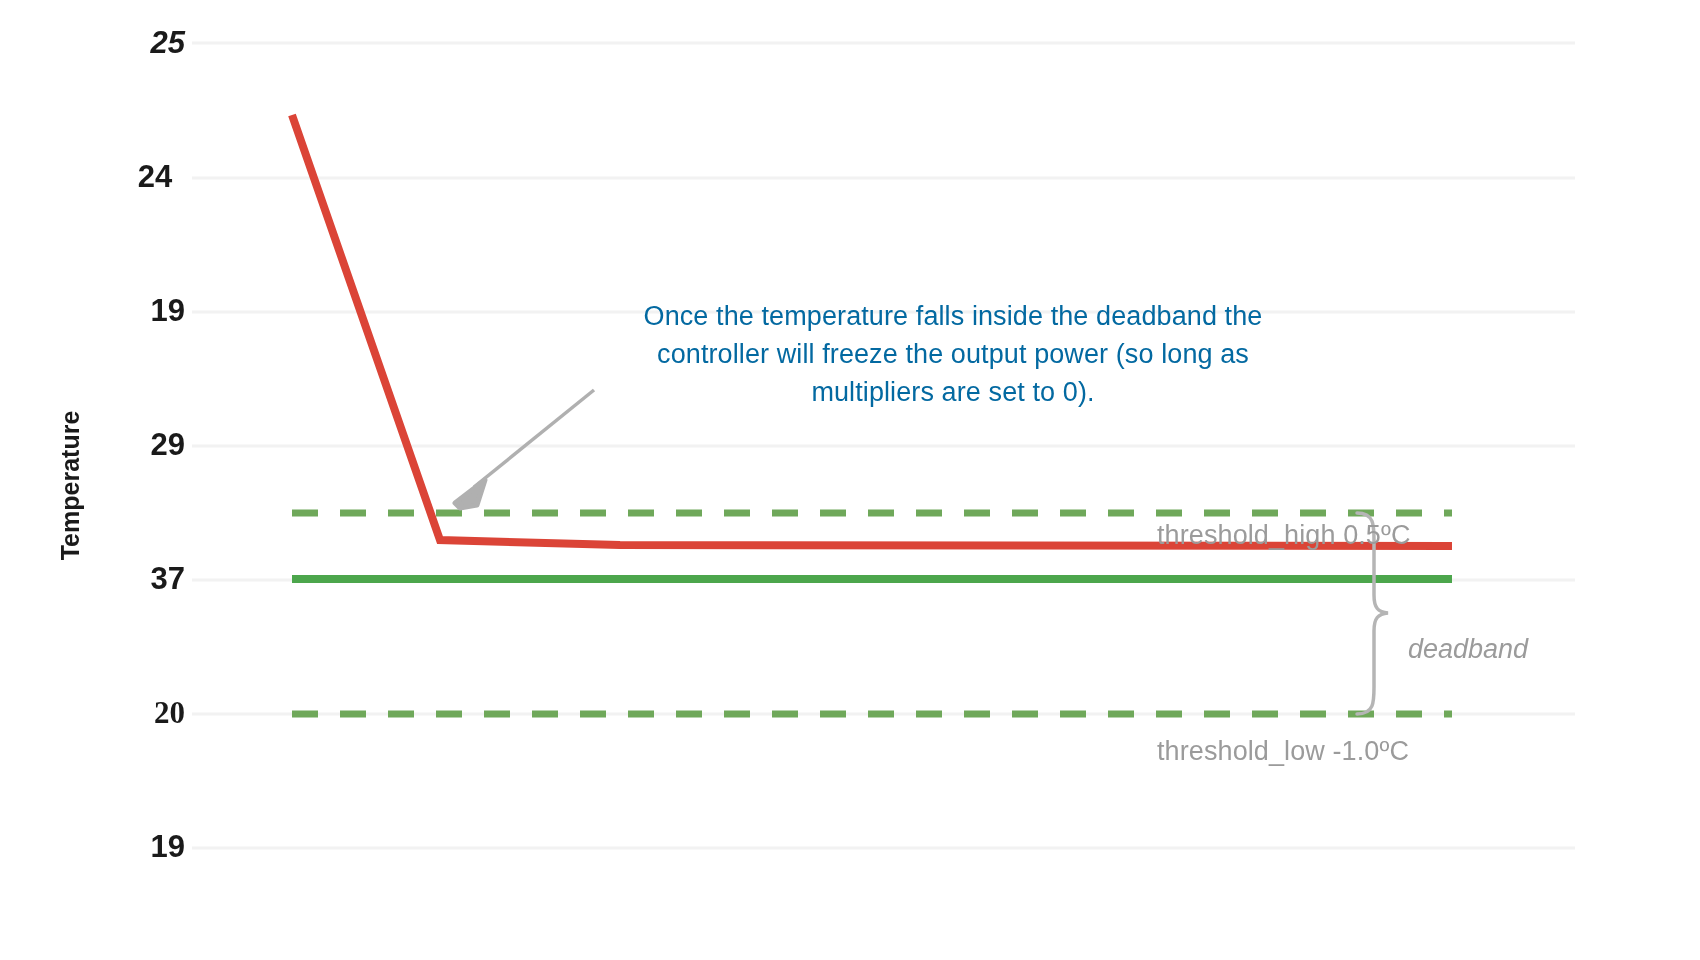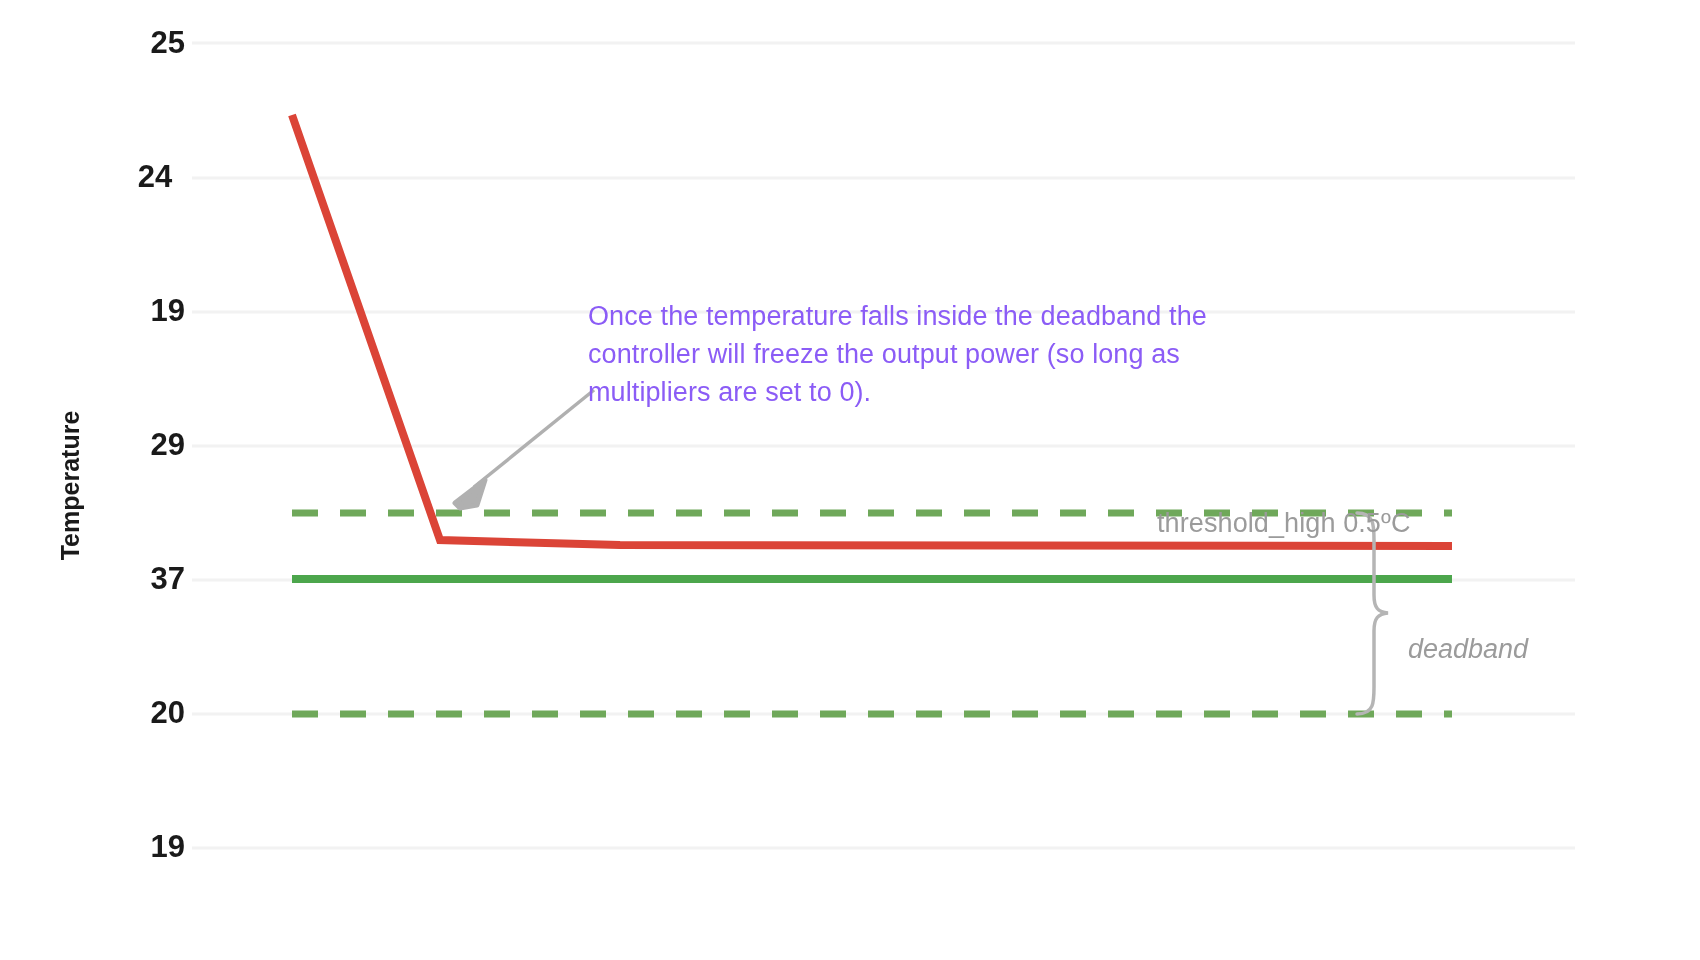--- a/index.html
+++ b/index.html
@@ -41,30 +41,32 @@
     font-weight: 700;
     color: #1a1a1a;
     transform: rotate(-90deg);
     transform-origin: 50% 50%;
     white-space: nowrap;
   }
   .annot-text {
     position: absolute;
     font-size: 27px;
     line-height: 38px;
-    color: #8b5cf6;
+    color: #0369a1;
     white-space: pre-line;
     letter-spacing: 0.1px;
+    text-align: center;
   }
   .series-label {
     position: absolute;
     font-size: 27px;
     color: #9b9b9b;
     white-space: nowrap;
     letter-spacing: 0.1px;
+    margin-top: 12px;
   }
   .deadband-label {
     position: absolute;
     font-size: 27px;
     color: #9b9b9b;
     white-space: nowrap;
     font-style: italic;
   }
 </style>
 </head>
@@ -99,33 +101,34 @@
 
     <path d="M 1357 513
              C 1374 513, 1374 525, 1374 540
              L 1374 595
              C 1374 608, 1378 612, 1388 613
              C 1378 614, 1374 618, 1374 631
              L 1374 687
              C 1374 702, 1374 714, 1357 714" fill="none" stroke="#b5b5b5" stroke-width="3.5" stroke-linecap="round"></path>
   </svg>
 
-  <div class="tick-label" style="left:125px; top:25px;">25</div>
+  <div class="tick-label" style="left:125px; top:25px;font-style:italic;">25</div>
   <div class="tick-label" style="left:125px; top:159px;text-align:center;">24</div>
   <div class="tick-label" style="left:125px; top:293px;">19</div>
   <div class="tick-label" style="left:125px; top:427px;">29</div>
   <div class="tick-label" style="left:125px; top:561px;">37</div>
-  <div class="tick-label" style="left:125px; top:695px;">20</div>
+  <div class="tick-label" style="left:125px; top:695px;font-family:Liberation Serif, serif;">20</div>
   <div class="tick-label" style="left:125px; top:829px;">19</div>
 
   <div class="axis-title" style="left:-40px; top:471px; width:220px; text-align:center;">Temperature</div>
 
   <div class="annot-text" style="left:588px; top:297px; width:730px;">Once the temperature falls inside the deadband the
 controller will freeze the output power (so long as
 multipliers are set to 0).</div>
 
   <div class="series-label" style="left:1157px; top:508px;">threshold_high  0.5ºC</div>
 
 
+  <div class="series-label" style="left:1157px; top:724px;">threshold_low  -1.0ºC</div>
 
   <div class="deadband-label" style="left:1408px; top:634px;">deadband</div>
 
 </div>
 
 </body></html>

